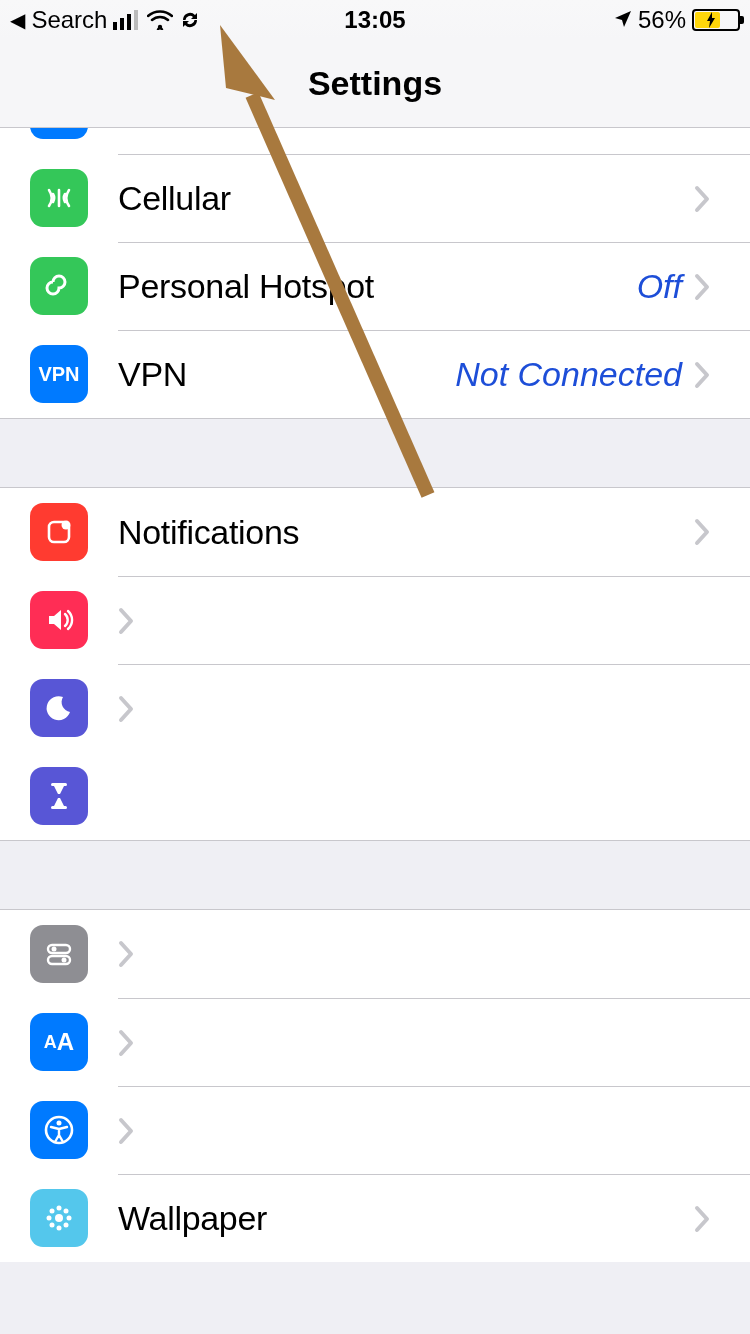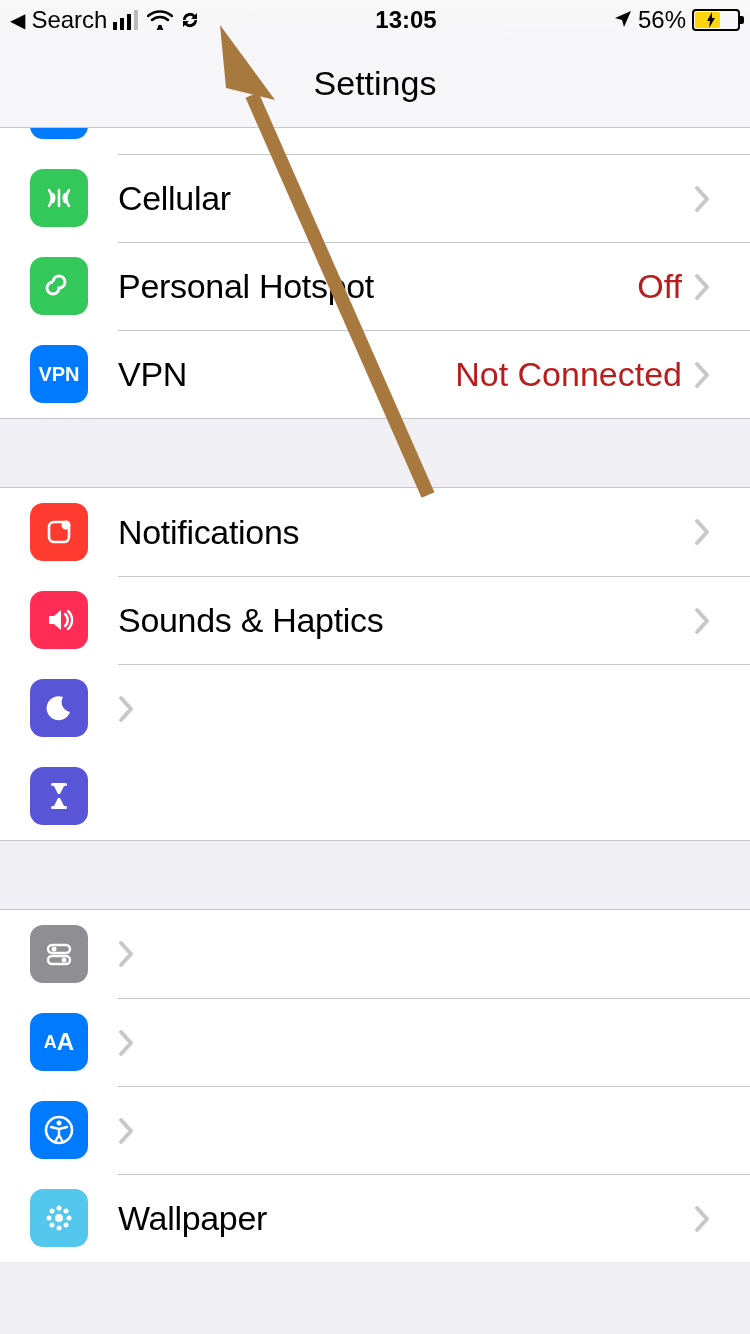--- a/index.html
+++ b/index.html
@@ -20,38 +20,38 @@
     align-items: center;
     justify-content: space-between;
     padding: 0 10px;
     font-size: 24px;
     font-weight: 500;
     background: linear-gradient(to bottom, #f8f8f9, #f6f6f8);
     position: relative;
     z-index: 10;
   }
   .status-left, .status-right { display: flex; align-items: center; gap: 6px; }
-  .status-center { position: absolute; left: 50%; transform: translateX(-50%); font-weight: 600; margin-left: 31px; }
+  .status-center { position: absolute; left: 50%; transform: translateX(-50%); font-weight: 600; }
   .back-chevron { font-size: 20px; }
   .signal svg, .wifi svg, .sync svg { display: block; }
   .battery { position: relative; width: 48px; height: 22px; border: 2px solid #000; border-radius: 4px; }
   .battery::after { content: ""; position: absolute; right: -6px; top: 5px; width: 4px; height: 8px; background: #000; border-radius: 0 2px 2px 0; }
   .battery-fill { position: absolute; left: 1px; top: 1px; bottom: 1px; width: 56%; background: #ffd60a; border-radius: 2px; display:flex; align-items:center; justify-content:center;}
   .battery-fill svg { position:absolute; left:10px; }
 
   
   .nav-bar {
     height: 88px;
     display: flex;
     align-items: center;
     justify-content: center;
     background: #f6f6f8;
     border-bottom: 1px solid #c8c7cc;
     font-size: 34px;
-    font-weight: 400;
+    font-weight: 700;
     position: relative;
     z-index: 5;
   }
 
   
   .content {
     height: calc(1334px - 40px - 88px);
     overflow: hidden;
     position: relative;
   }
@@ -82,21 +82,21 @@
   .icon svg { width: 36px; height: 36px; }
 
   .row-body {
     flex: 1;
     display: flex;
     align-items: center;
     min-height: 88px;
     padding-right: 40px;
   }
   .row-label { flex: 1; font-size: 34px; letter-spacing: -0.3px; }
-  .row-value { font-size: 34px; color: #b91c1c; margin-right: 12px; }
+  .row-value { font-size: 34px; color: #1d4ed8; margin-right: 12px; font-style: italic; }
   .chevron { color: #c7c7cc; }
   .chevron svg { display:block; }
 
   
   .annotation-arrow {
     position: absolute;
     left: 0; top: 0;
     width: 750px; height: 1334px;
     pointer-events: none;
     z-index: 100;
@@ -236,21 +236,20 @@
       </div>
 
       <div class="row">
         <div class="icon" style="background:#ff2d55">
           <svg viewBox="0 0 36 36">
               <path d="M8 14 h5 l7 -6 v20 l-7 -6 h-5 z" fill="#fff"></path>
               <path d="M24 12 a8 8 0 0 1 0 12 M27 9 a12 12 0 0 1 0 18" stroke="#fff" stroke-width="2.4" fill="none" stroke-linecap="round"></path>
             </svg>
         </div>
         <div class="row-body">
-          <span class="row-label">Sounds &amp; Haptics</span>
           <span class="chevron">
               <svg width="16" height="28" viewBox="0 0 16 28">
                 <path d="M3 3 L13 14 L3 25" stroke="#c7c7cc" stroke-width="4" fill="none" stroke-linecap="round" stroke-linejoin="round"></path>
               </svg>
             </span>
         </div>
       </div>
 
       <div class="row">
         <div class="icon" style="background:#5856d6">

